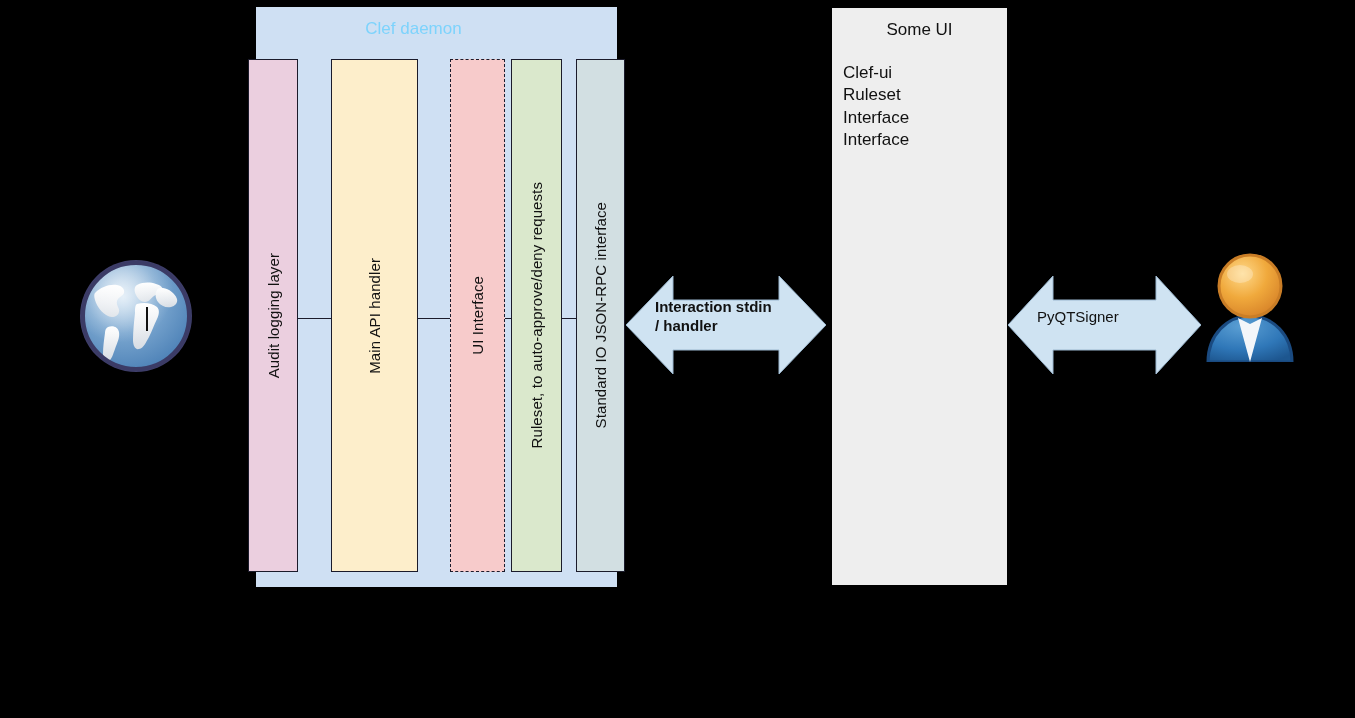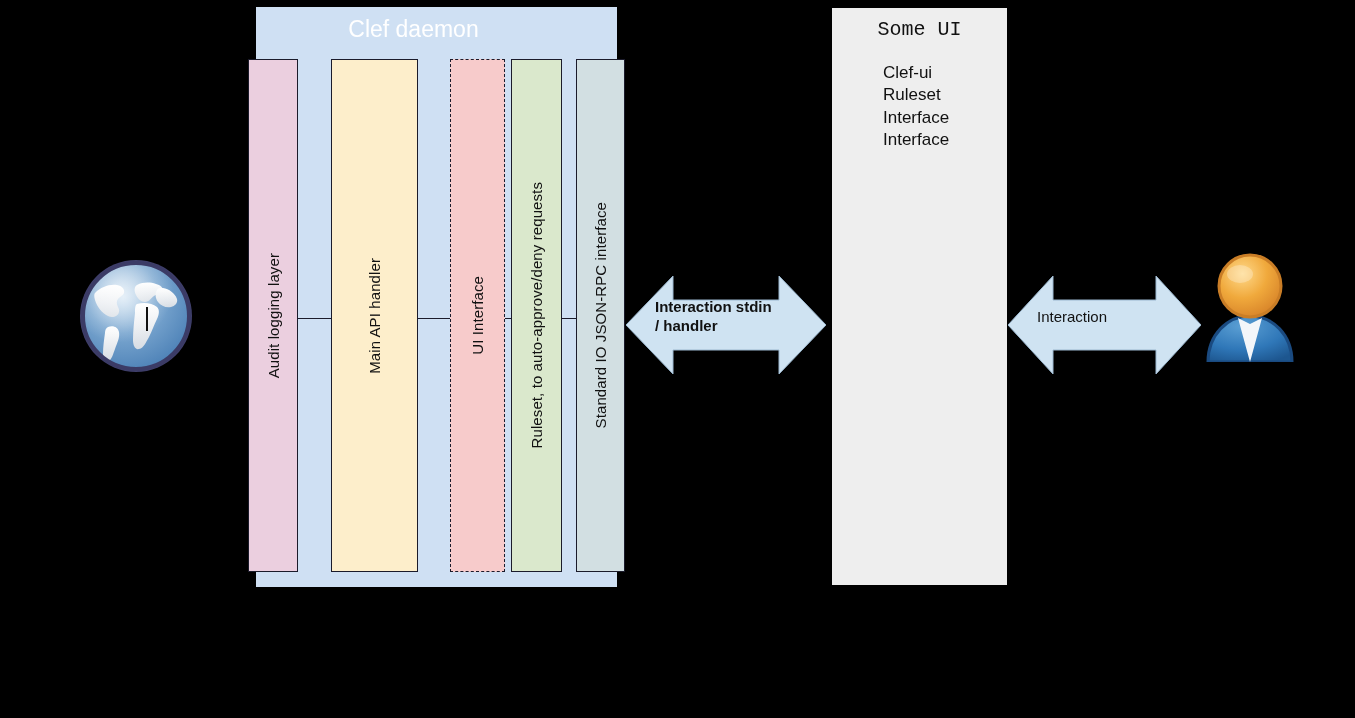--- a/index.html
+++ b/index.html
@@ -4,21 +4,21 @@
 <style>
   html,body{margin:0;padding:0;background:#000;}
   body{width:1355px;height:718px;position:relative;overflow:hidden;
        font-family:"Liberation Sans",sans-serif;}
   .stage{position:absolute;inset:0;}
 
   
   .daemon-box{position:absolute;left:256px;top:7px;width:361px;height:580px;
     background:#cfe0f3;border:1px solid #cfe0f3;box-sizing:border-box;}
   .daemon-title{position:absolute;left:256px;top:18px;width:315px;
-    text-align:center;font-size:23px;color:#ffffff;line-height:22px;}
+    text-align:center;font-size:17px;color:#7dd3fc;line-height:22px;}
 
   
   .col{position:absolute;top:59px;height:513px;box-sizing:border-box;
        border:1px solid #1b1b2b;display:flex;align-items:center;
        justify-content:center;}
   .col .vlabel{
        writing-mode:vertical-rl;transform:rotate(180deg);
        font-size:15px;color:#111;white-space:nowrap;letter-spacing:0.1px;}
   .col-audit   {left:248px;width:50px;background:#ebcfdf;}
   .col-api     {left:331px;width:87px;background:#fdeecb;}
@@ -30,24 +30,24 @@
   .conn{position:absolute;top:318px;height:0;border-top:1px solid #1b1b2b;}
   .conn-1{left:297px;width:35px;}
   .conn-2{left:417px;width:34px;}
   .conn-3{left:504px;width:9px;}
   .conn-4{left:561px;width:16px;}
 
   
   .ui-panel{position:absolute;left:832px;top:8px;width:175px;height:577px;
     background:#eeeeee;}
   .ui-panel-title{position:absolute;left:832px;top:19px;width:175px;
-    text-align:center;font-size:20px;color:#111;line-height:21px;font-family:Liberation Mono, monospace;}
+    text-align:center;font-size:17px;color:#111;line-height:21px;}
   .ui-list{position:absolute;left:843px;top:62px;width:160px;
     font-size:17px;color:#111;line-height:22.3px;}
-  .ui-list div{white-space:nowrap;margin-left:40px;}
+  .ui-list div{white-space:nowrap;}
 
   
   .arrow{position:absolute;}
   .arrow svg{display:block;}
   .arrow-label{position:absolute;font-size:15px;color:#111;line-height:19px;}
   .arrow1{left:626px;top:272px;}
   .arrow1-label{left:655px;top:297px;width:150px;font-weight:bold;}
   .arrow2{left:1008px;top:272px;}
   .arrow2-label{left:1037px;top:307px;width:130px;text-align:left;}
 
@@ -137,21 +137,21 @@
     <div>Interface</div>
     <div>Interface</div>
   </div>
 
   <div class="arrow arrow2">
     <svg width="193" height="106" viewBox="0 0 193 106">
       <polygon points="0,53 45,4 45,28 148,28 148,4 193,53 148,102 148,78 45,78 45,102" fill="#cfe3f2" stroke="#9bb7cf" stroke-width="1"></polygon>
     </svg>
   </div>
   <div class="arrow-label arrow2-label">
-    <div>Interaction</div>
+    <div>PyQTSigner</div>
   </div>
 
   <div class="user">
     <svg viewBox="0 0 100 112" width="100" height="112">
       <defs>
         <radialGradient id="gHead" cx="38%" cy="30%" r="72%">
           <stop offset="0%" stop-color="#ffd98a"></stop>
           <stop offset="55%" stop-color="#f0a93c"></stop>
           <stop offset="100%" stop-color="#d9862a"></stop>
         </radialGradient>

